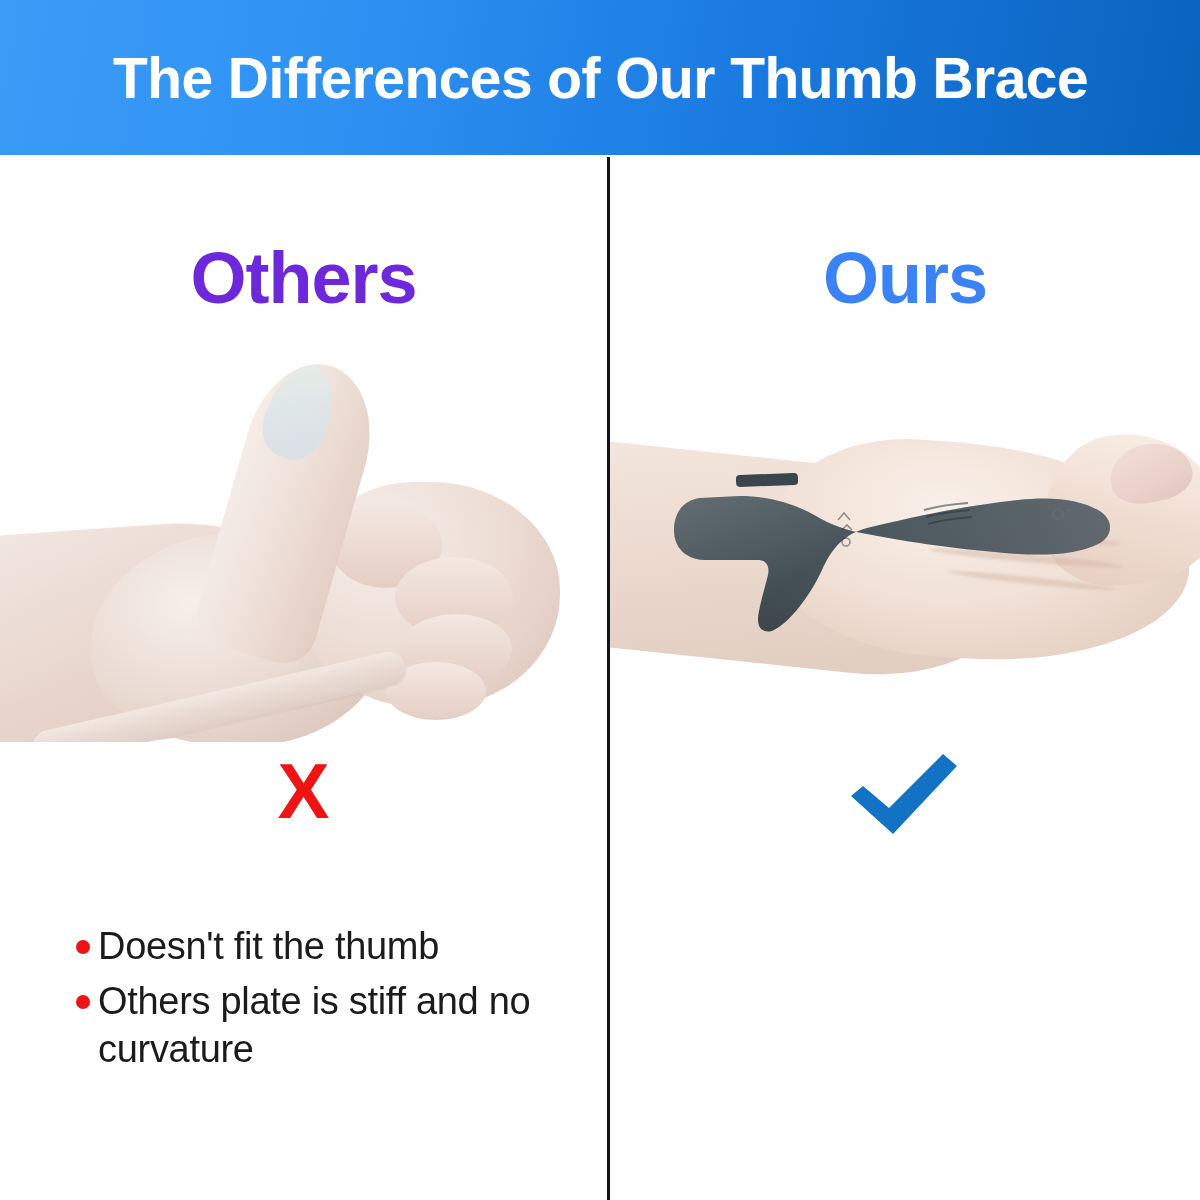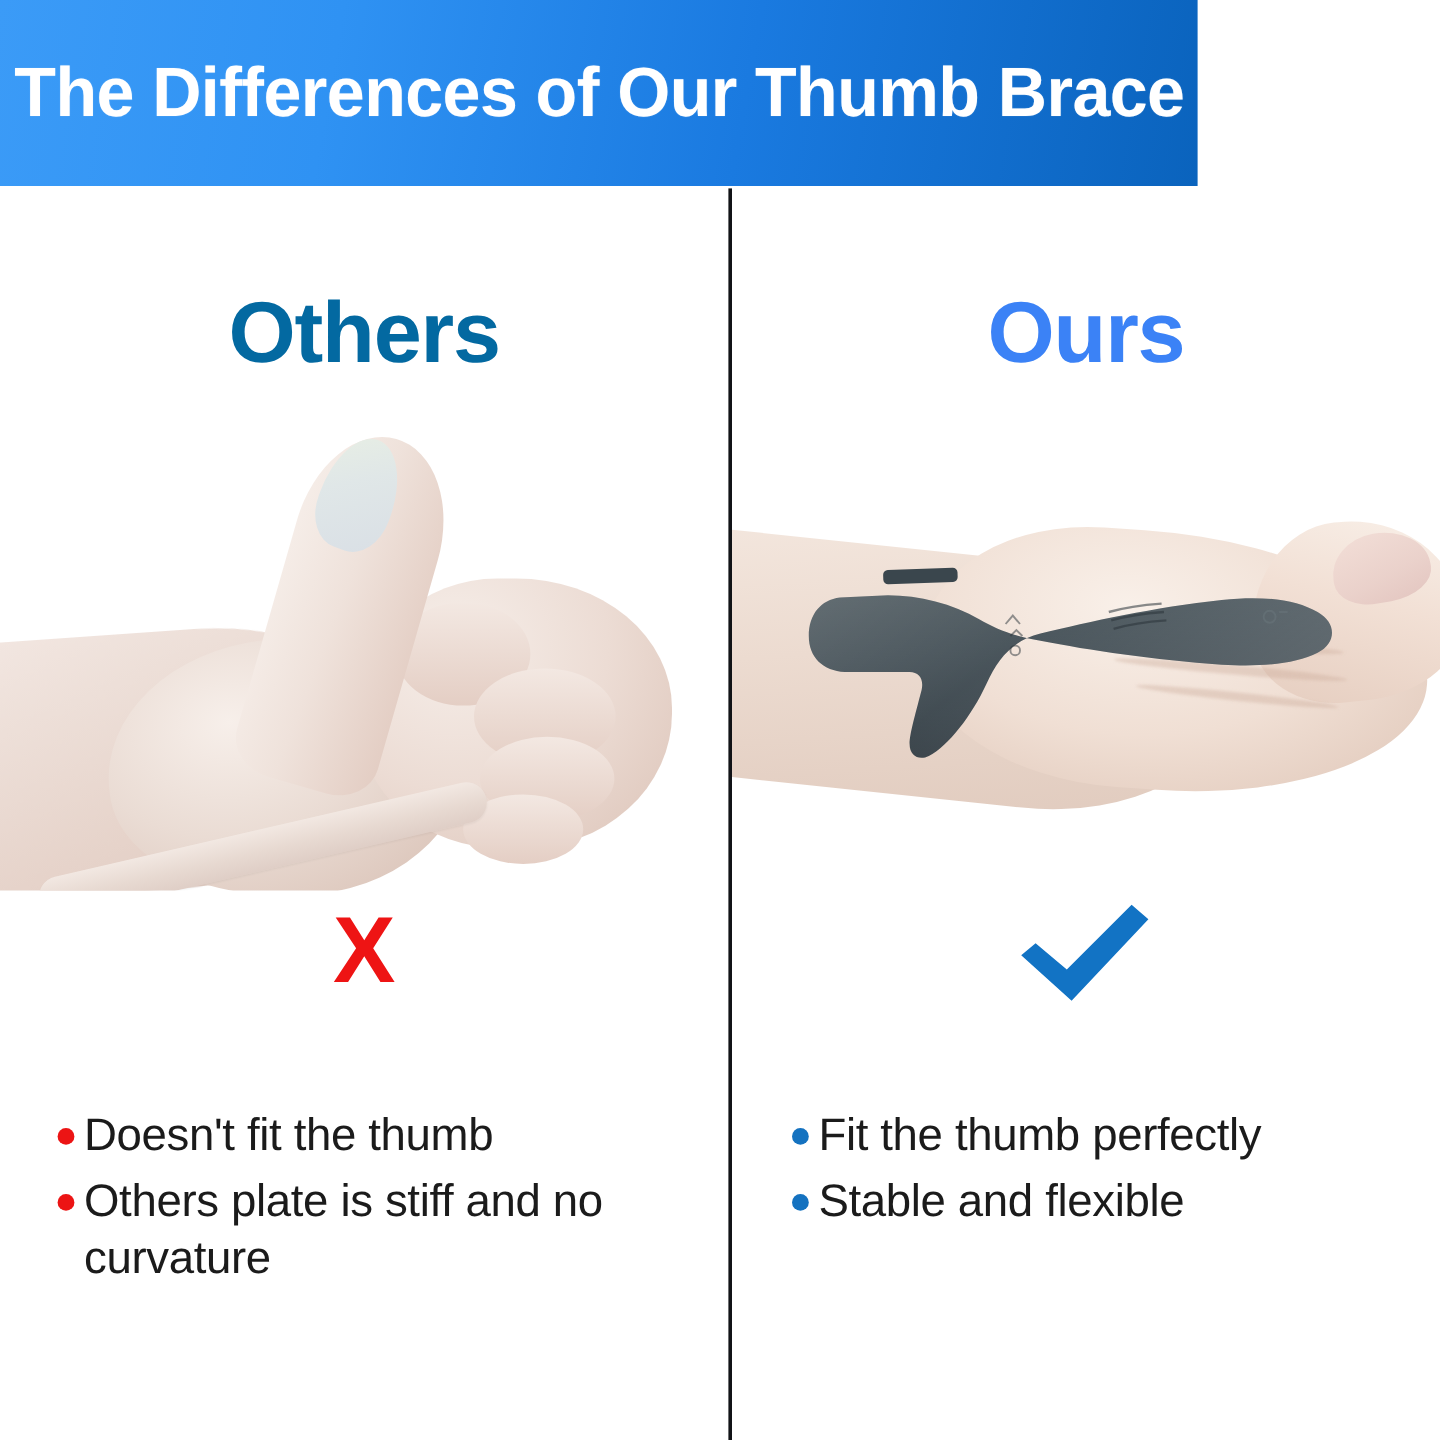--- a/index.html
+++ b/index.html
@@ -18,21 +18,21 @@
   .page {
     position: absolute;
     inset: 0;
     background: #ffffff;
   }
 
   
   .banner {
     position: absolute;
     left: 0; top: 0;
-    width: 998px;
+    width: 1200px;
     height: 155px;
     background: linear-gradient(100deg, #3b9bf7 0%, #2f92f3 28%, #1a7ae0 62%, #0a63bd 100%);
     display: flex;
     align-items: center;
     justify-content: center;
     overflow: hidden;
   }
   .banner-title {
     color: #ffffff;
     font-size: 58px;
@@ -67,21 +67,21 @@
   .panel-heading {
     position: absolute;
     top: 85px;
     width: 100%;
     text-align: center;
     font-size: 72px;
     font-weight: bold;
     line-height: 1;
     letter-spacing: -1px;
   }
-  .heading-others { color: #0369a1; }
+  .heading-others { color: #6d28d9; }
   .heading-ours   { color: #3b82f6; }
 
   
   .photo {
     position: absolute;
     left: 0;
     width: 100%;
     overflow: hidden;
   }
   .photo-left  { top: 195px; height: 390px; }
@@ -257,21 +257,21 @@
     height: 86px;
   }
 
   
   .bullets {
     position: absolute;
     top: 765px;
     width: 100%;
     box-sizing: border-box;
   }
-  .bullets-left  { padding-left: 48px;  padding-right: 30px; }
+  .bullets-left  { padding-left: 76px;  padding-right: 30px; }
   .bullets-right { padding-left: 50px;  padding-right: 20px; }
 
   .bullet-row {
     display: flex;
     align-items: flex-start;
     margin-bottom: 6px;
   }
   .dot {
     flex: 0 0 auto;
     width: 14px;
@@ -416,25 +416,15 @@
     </div>
 
     <div class="mark">
       <span class="check-wrap">
         <svg viewBox="0 0 120 86" width="120" height="86">
           <path d="M6,44 L18,34 L44,56 L98,2 L112,14 L48,82 Z" fill="#1273c4"></path>
         </svg>
       </span>
     </div>
 
-    <div class="bullets bullets-right">
-      <div class="bullet-row">
-        <span class="dot dot-blue"></span>
-        <span class="bullet-text">Fit the thumb perfectly</span>
-      </div>
-      <div class="bullet-row">
-        <span class="dot dot-blue"></span>
-        <span class="bullet-text">Stable and flexible</span>
-      </div>
-    </div>
   </div>
 
 </div>
 
 </body></html>

